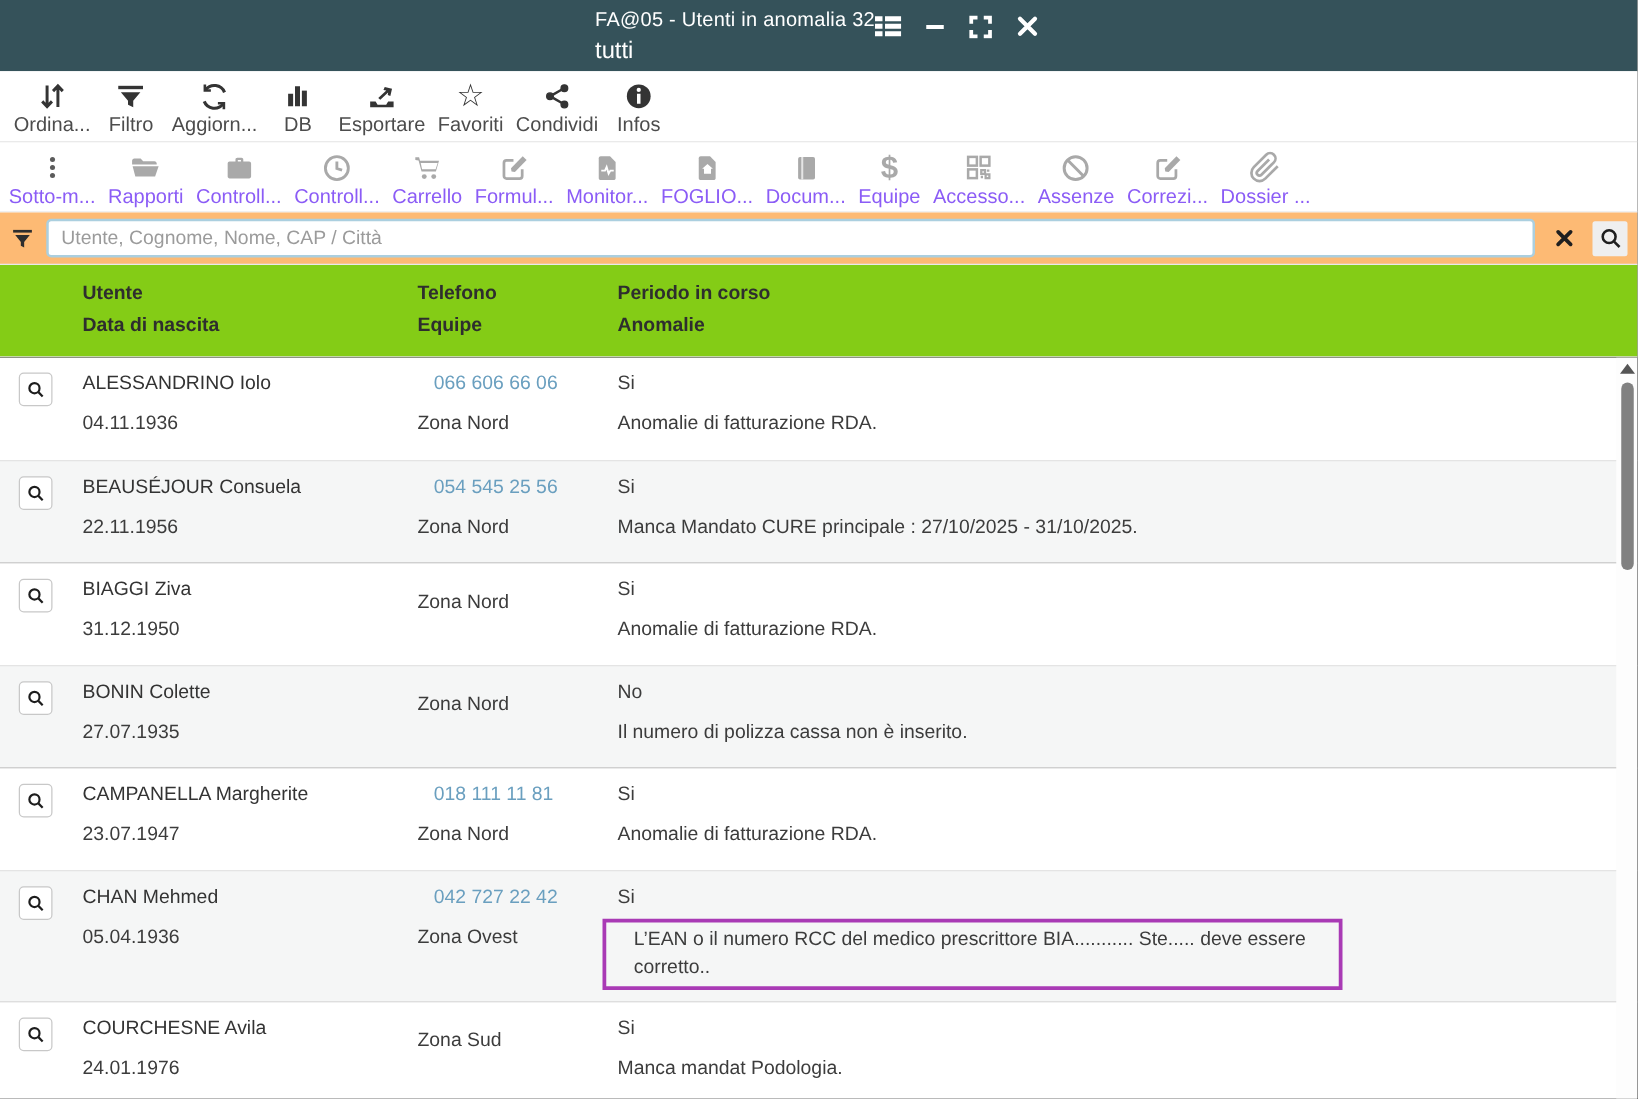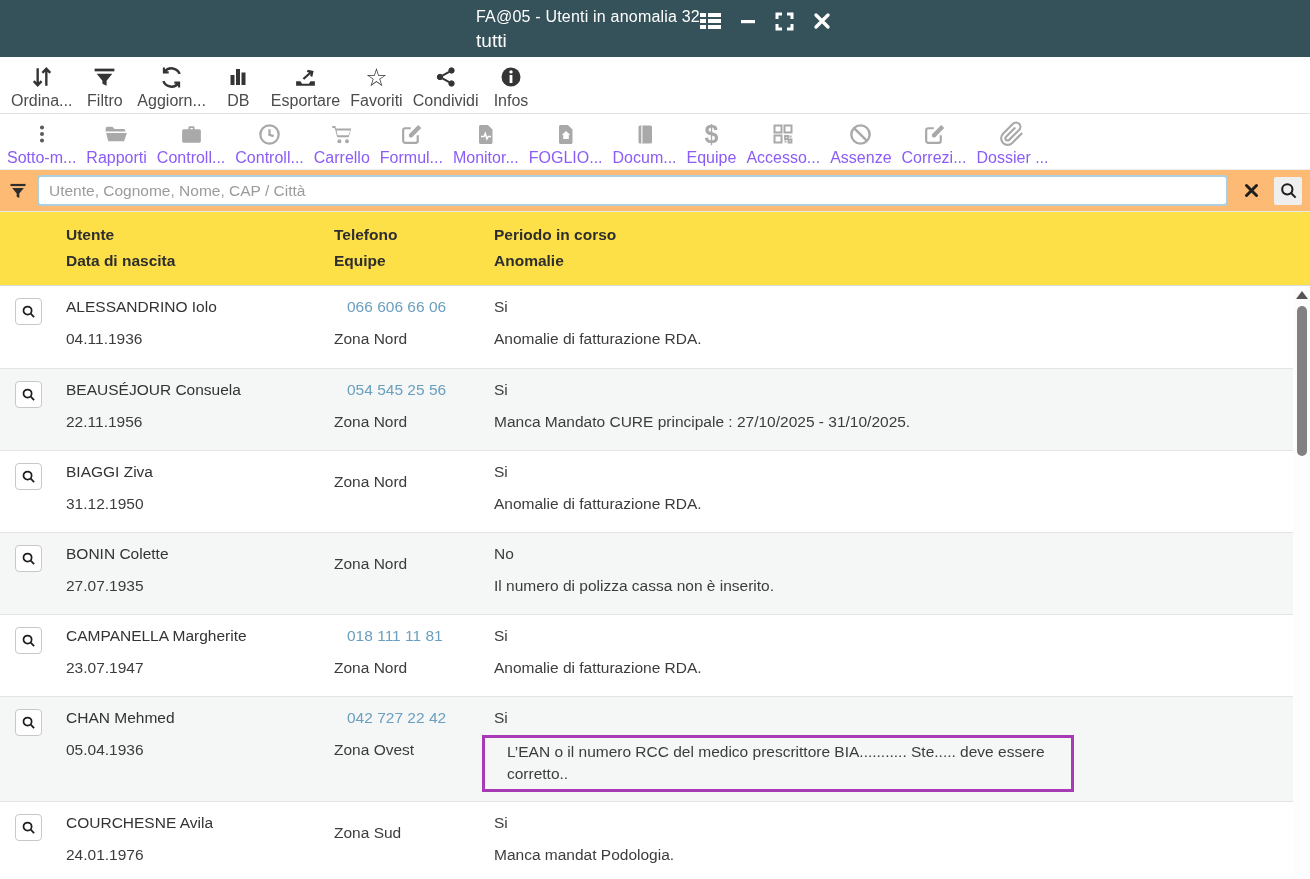--- a/index.html
+++ b/index.html
@@ -35,21 +35,21 @@
   .funnel { color:#2e2e2e; display:flex; }
   .search-input { flex:1; height:31px; border:2px solid #abcfdf; border-radius:4px;
     font-size:15.5px; padding:0 10px; color:#333; outline:none;
     font-family:"Liberation Sans","DejaVu Sans",sans-serif; }
   .search-input::placeholder { color:#9b9b9b; }
   .mini-btn { width:28px; height:28px; display:flex; align-items:center; justify-content:center;
     cursor:pointer; color:#1f1f1f; }
   .mini-btn.sq { background:#efefef; border-radius:2px; }
 
   
-  .thead { display:flex; padding:10px 0 11px 0; border-bottom:1px solid #dadada; flex:0 0 auto; background:#fde047; }
+  .thead { display:flex; padding:10px 0 11px 0; border-bottom:1px solid #dadada; flex:0 0 auto; background:#84cc16; }
   .thead .c { font-size:15.5px; font-weight:700; color:#2e2e2e; line-height:26px; }
   .c-act { width:66px; flex:0 0 auto; }
   .c-user { width:268px; flex:0 0 auto; }
   .c-phone { width:160px; flex:0 0 auto; }
   .c-per { flex:1; }
 
   
   .rows { flex:1; position:relative; overflow:hidden; background:#000000; }
   .row { display:flex; padding:10px 20px 9px 0; min-height:82px; background:#fff; }
   .row + .row { border-top:1px solid #e4e4e4; }

